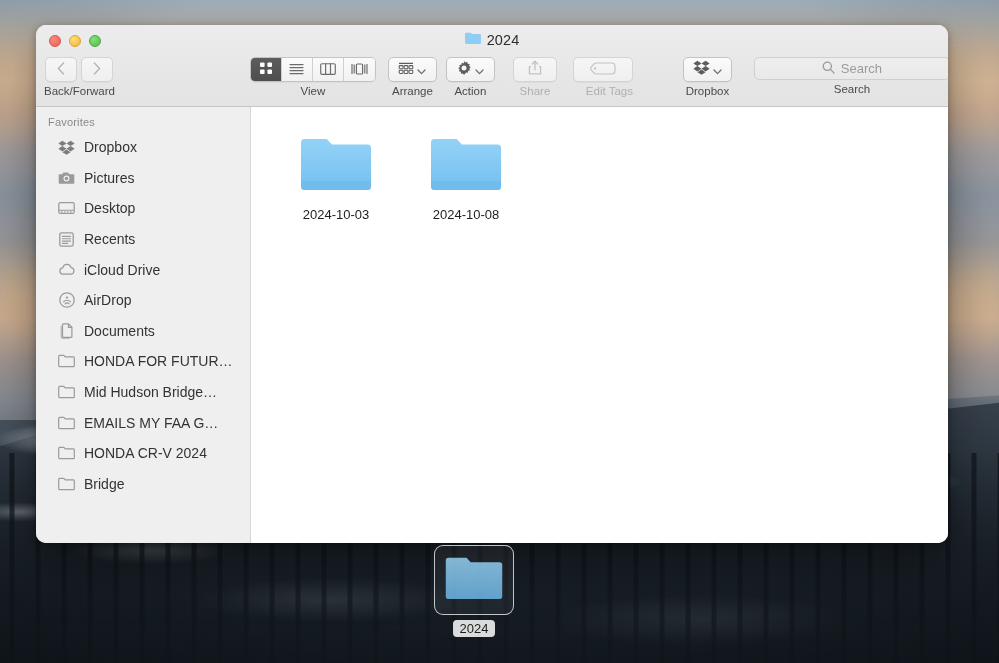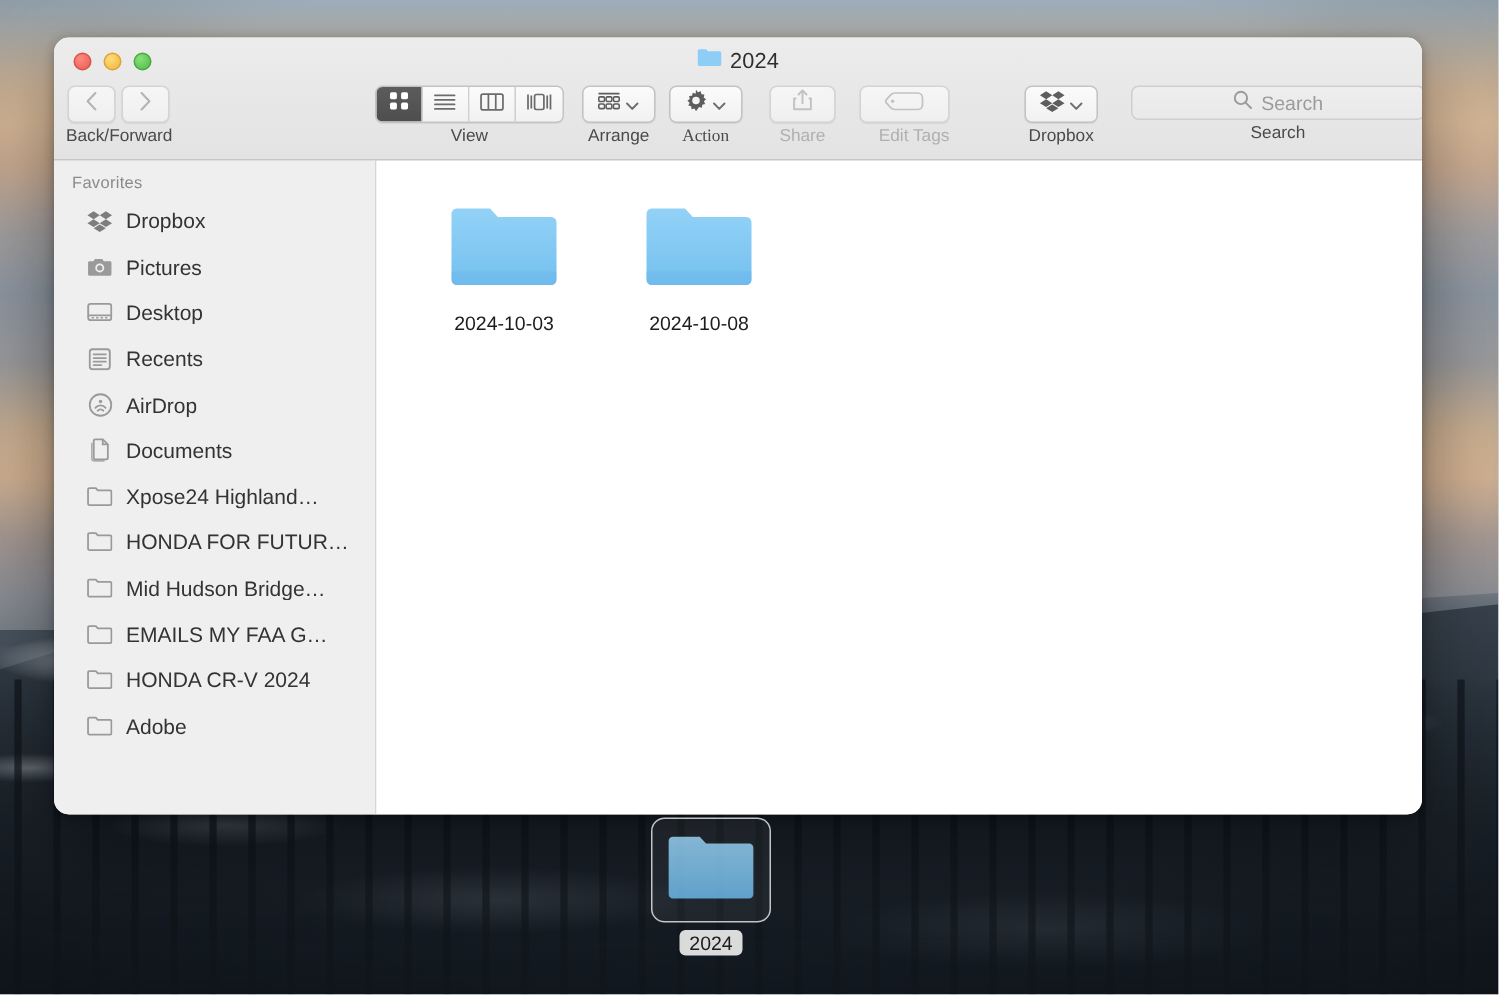--- a/index.html
+++ b/index.html
@@ -367,21 +367,21 @@
             </span>
             <span>
               <svg width="9" height="6" viewBox="0 0 9 6">
                   <path d="M1 1l3.5 3.6L8 1" fill="none" stroke="#6e6e6e" stroke-width="1.3" stroke-linecap="round" stroke-linejoin="round"></path>
                 </svg>
             </span>
           </div>
           <div class="tb-caption">Arrange</div>
         </div>
 
-        <div class="tb-group" style="margin-left:9px;font-family:Liberation Serif, serif;">
+        <div class="tb-group" style="margin-left:9px;">
           <div class="btn btn-chev">
             <span>
               <svg width="16" height="16" viewBox="0 0 16 16">
                 <path fill="#5d5d5d" d="M8 .9l1.25 1.55 1.9-.62.5 1.94 1.98.25-.5 1.95 1.6 1.2-1.46 1.37.84 1.82-1.95.45-.18 1.99-1.96-.4L8 15.1l-1.02-1.71-1.96.4-.18-1.99-1.95-.45.84-1.82L2.27 8.17l1.6-1.2-.5-1.95 1.98-.25.5-1.94 1.9.62z"></path>
                 <circle cx="8" cy="8" r="2.5" fill="#f4f4f4"></circle>
               </svg>
             </span>
             <span>
               <svg width="9" height="6" viewBox="0 0 9 6">
                   <path d="M1 1l3.5 3.6L8 1" fill="none" stroke="#6e6e6e" stroke-width="1.3" stroke-linecap="round" stroke-linejoin="round"></path>
@@ -509,20 +509,28 @@
                 <line x1="3.4" y1="4.3" x2="11.6" y2="4.3"></line>
                   <line x1="3.4" y1="6.7" x2="11.6" y2="6.7"></line>
                 <line x1="3.4" y1="9.1" x2="11.6" y2="9.1"></line>
                   <line x1="3.4" y1="11.4" x2="8.6" y2="11.4"></line>
               </g>
             </svg>
           </span>
           <span class="sb-label">Recents</span>
         </div>
 
+        <div class="sb-item">
+          <span class="sb-ico">
+            <svg width="18" height="13" viewBox="0 0 18 13">
+              <path d="M4.6 11.4h8.9a3.5 3.5 0 00.35-6.97A4.5 4.5 0 005.1 4.7 3.4 3.4 0 004.6 11.4z" fill="none" stroke="#9a9a9a" stroke-width="1.25" stroke-linejoin="round"></path>
+            </svg>
+          </span>
+          <span class="sb-label">iCloud Drive</span>
+        </div>
 
         <div class="sb-item">
           <span class="sb-ico">
             <svg width="16" height="16" viewBox="0 0 16 16">
               <circle cx="8" cy="8" r="7.2" fill="none" stroke="#9a9a9a" stroke-width="1.25"></circle>
               <path d="M4.6 9.9a4.3 4.3 0 016.8 0" fill="none" stroke="#9a9a9a" stroke-width="1.2" stroke-linecap="round"></path>
               <path d="M6.1 11.8a2.4 2.4 0 013.8 0" fill="none" stroke="#9a9a9a" stroke-width="1.2" stroke-linecap="round"></path>
               <circle cx="8" cy="5.6" r="1.15" fill="#9a9a9a"></circle>
             </svg>
           </span>
@@ -533,72 +541,64 @@
           <span class="sb-ico">
             <svg width="16" height="16" viewBox="0 0 16 16">
               <path d="M4.4.9h5.1l3.4 3.4v9.1a.9.9 0 01-.9.9H4.4a.9.9 0 01-.9-.9V1.8a.9.9 0 01.9-.9z" fill="none" stroke="#9a9a9a" stroke-width="1.2"></path>
               <path d="M9.5.9v3.4h3.4" fill="none" stroke="#9a9a9a" stroke-width="1.2"></path>
               <path d="M2.2 3.1v10.6a1.5 1.5 0 001.5 1.5h7" fill="none" stroke="#9a9a9a" stroke-width="1.1" opacity=".75"></path>
             </svg>
           </span>
           <span class="sb-label">Documents</span>
         </div>
 
+
         <div class="sb-item">
           <span class="sb-ico">
             <svg width="17" height="14" viewBox="0 0 17 14">
                 <path d="M1.6 1.4h4.3l1.3 1.5h8.2c.5 0 .9.4.9.9v8c0 .5-.4.9-.9.9H1.6c-.5 0-.9-.4-.9-.9V2.3c0-.5.4-.9.9-.9z" fill="none" stroke="#9a9a9a" stroke-width="1.2" stroke-linejoin="round"></path>
               </svg>
           </span>
-          <span class="sb-label">Xpose24 Highland…</span>
+          <span class="sb-label">HONDA FOR FUTURE…</span>
         </div>
 
         <div class="sb-item">
           <span class="sb-ico">
             <svg width="17" height="14" viewBox="0 0 17 14">
                 <path d="M1.6 1.4h4.3l1.3 1.5h8.2c.5 0 .9.4.9.9v8c0 .5-.4.9-.9.9H1.6c-.5 0-.9-.4-.9-.9V2.3c0-.5.4-.9.9-.9z" fill="none" stroke="#9a9a9a" stroke-width="1.2" stroke-linejoin="round"></path>
               </svg>
           </span>
-          <span class="sb-label">HONDA FOR FUTURE…</span>
+          <span class="sb-label">Mid Hudson Bridge…</span>
         </div>
 
         <div class="sb-item">
           <span class="sb-ico">
             <svg width="17" height="14" viewBox="0 0 17 14">
                 <path d="M1.6 1.4h4.3l1.3 1.5h8.2c.5 0 .9.4.9.9v8c0 .5-.4.9-.9.9H1.6c-.5 0-.9-.4-.9-.9V2.3c0-.5.4-.9.9-.9z" fill="none" stroke="#9a9a9a" stroke-width="1.2" stroke-linejoin="round"></path>
               </svg>
           </span>
-          <span class="sb-label">Mid Hudson Bridge…</span>
+          <span class="sb-label">EMAILS MY FAA G…</span>
         </div>
 
         <div class="sb-item">
           <span class="sb-ico">
             <svg width="17" height="14" viewBox="0 0 17 14">
                 <path d="M1.6 1.4h4.3l1.3 1.5h8.2c.5 0 .9.4.9.9v8c0 .5-.4.9-.9.9H1.6c-.5 0-.9-.4-.9-.9V2.3c0-.5.4-.9.9-.9z" fill="none" stroke="#9a9a9a" stroke-width="1.2" stroke-linejoin="round"></path>
               </svg>
           </span>
-          <span class="sb-label">EMAILS MY FAA G…</span>
+          <span class="sb-label">HONDA CR-V 2024</span>
         </div>
 
         <div class="sb-item">
           <span class="sb-ico">
             <svg width="17" height="14" viewBox="0 0 17 14">
                 <path d="M1.6 1.4h4.3l1.3 1.5h8.2c.5 0 .9.4.9.9v8c0 .5-.4.9-.9.9H1.6c-.5 0-.9-.4-.9-.9V2.3c0-.5.4-.9.9-.9z" fill="none" stroke="#9a9a9a" stroke-width="1.2" stroke-linejoin="round"></path>
               </svg>
           </span>
-          <span class="sb-label">HONDA CR-V 2024</span>
-        </div>
-
-        <div class="sb-item">
-          <span class="sb-ico">
-            <svg width="17" height="14" viewBox="0 0 17 14">
-                <path d="M1.6 1.4h4.3l1.3 1.5h8.2c.5 0 .9.4.9.9v8c0 .5-.4.9-.9.9H1.6c-.5 0-.9-.4-.9-.9V2.3c0-.5.4-.9.9-.9z" fill="none" stroke="#9a9a9a" stroke-width="1.2" stroke-linejoin="round"></path>
-              </svg>
-          </span>
-          <span class="sb-label">Adobe</span>
+          <span class="sb-label">Bridge</span>
         </div>
       </div>
 
       <div class="content">
 
         <div class="file-cell">
           <span>
             <svg width="76" height="62" viewBox="0 0 76 62">
               <defs>
                 <linearGradient id="fg1" x1="0" y1="0" x2="0" y2="1">

